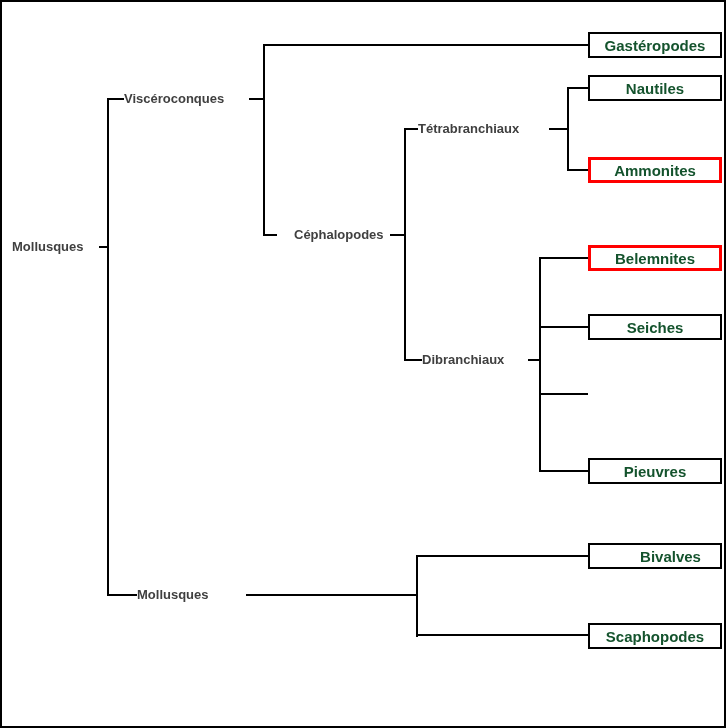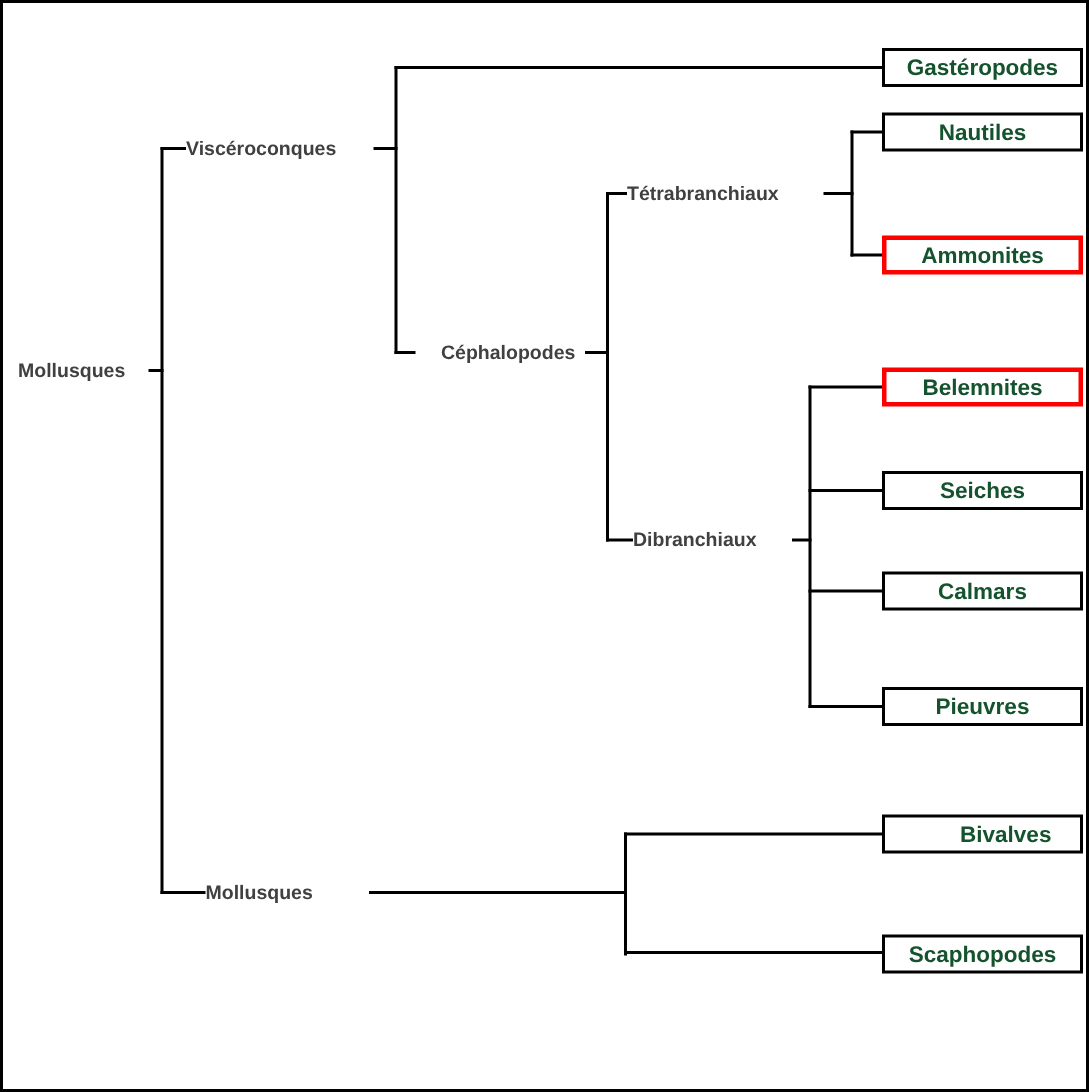--- a/index.html
+++ b/index.html
@@ -65,21 +65,20 @@
   <div class="hline" style="left:526px; top:357px; width:13px;"></div>
   <div class="vline" style="left:537px; top:255px; height:215px;"></div>
 
   <div class="hline" style="left:537px; top:255px; width:49px;"></div>
   <div class="leafbox red" style="top:243px;">Belemnites</div>
 
   <div class="hline" style="left:537px; top:324px; width:49px;"></div>
   <div class="leafbox" style="top:312px;">Seiches</div>
 
   <div class="hline" style="left:537px; top:391px; width:49px;"></div>
-  <div class="leafbox" style="top:379px;">Calmars</div>
 
   <div class="hline" style="left:537px; top:468px; width:49px;"></div>
   <div class="leafbox" style="top:456px;">Pieuvres</div>
 
   <div class="hline" style="left:105px; top:592px; width:30px;"></div>
   <span class="tlabel" style="left:135px; top:583px;">Mollusques</span>
   <div class="hline" style="left:244px; top:592px; width:172px;"></div>
   <div class="vline" style="left:414px; top:553px; height:82px;"></div>
 
   <div class="hline" style="left:414px; top:553px; width:172px;"></div>

